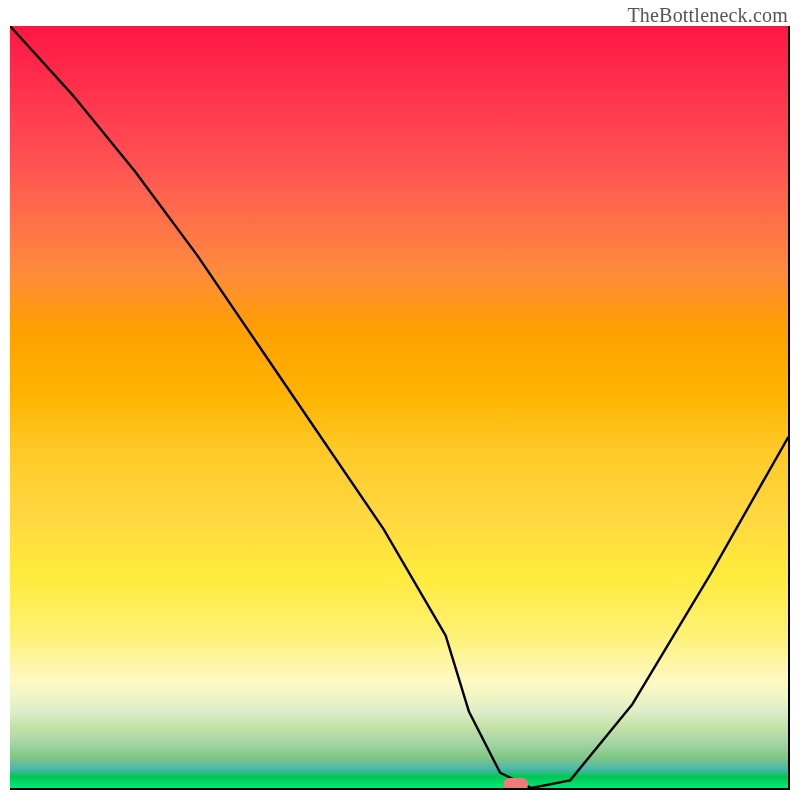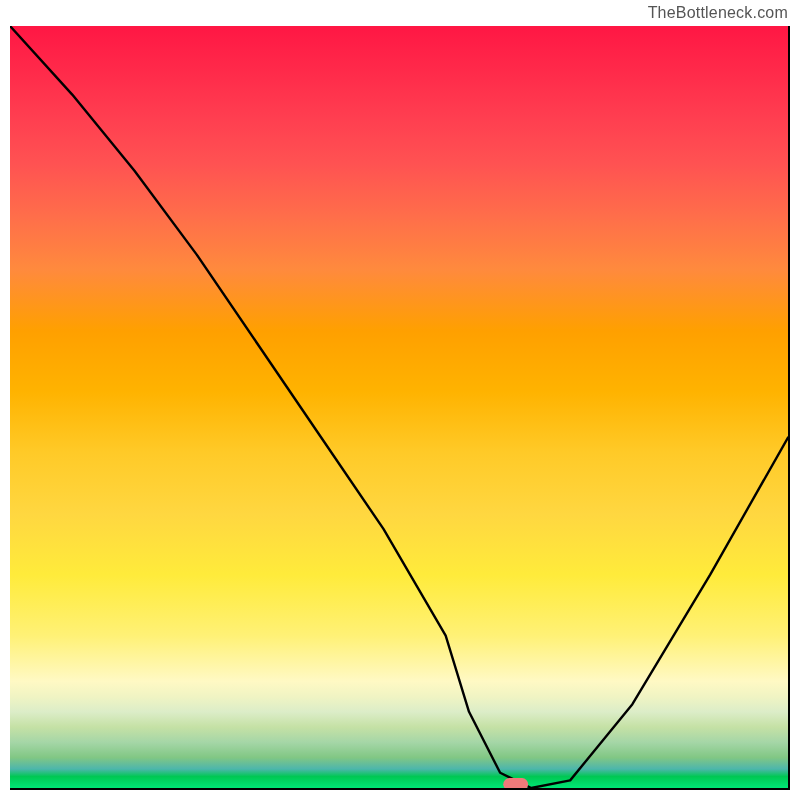--- a/index.html
+++ b/index.html
@@ -62,24 +62,25 @@
     left: 0;
     top: 0;
     width: 100%;
     height: 100%;
     pointer-events: none;
   }
   .attribution {
     position: absolute;
     top: 4px;
     right: 12px;
-    font-size: 16px;
+    font-size: 20px;
     font-weight: 500;
     color: #555;
     letter-spacing: 0.2px;
+    font-family: Liberation Serif, serif;
   }
 </style>
 </head>
 <body>
 
 <div class="chart-container">
 
   <div class="attribution">TheBottleneck.com</div>
 
   <div class="plot-area">

